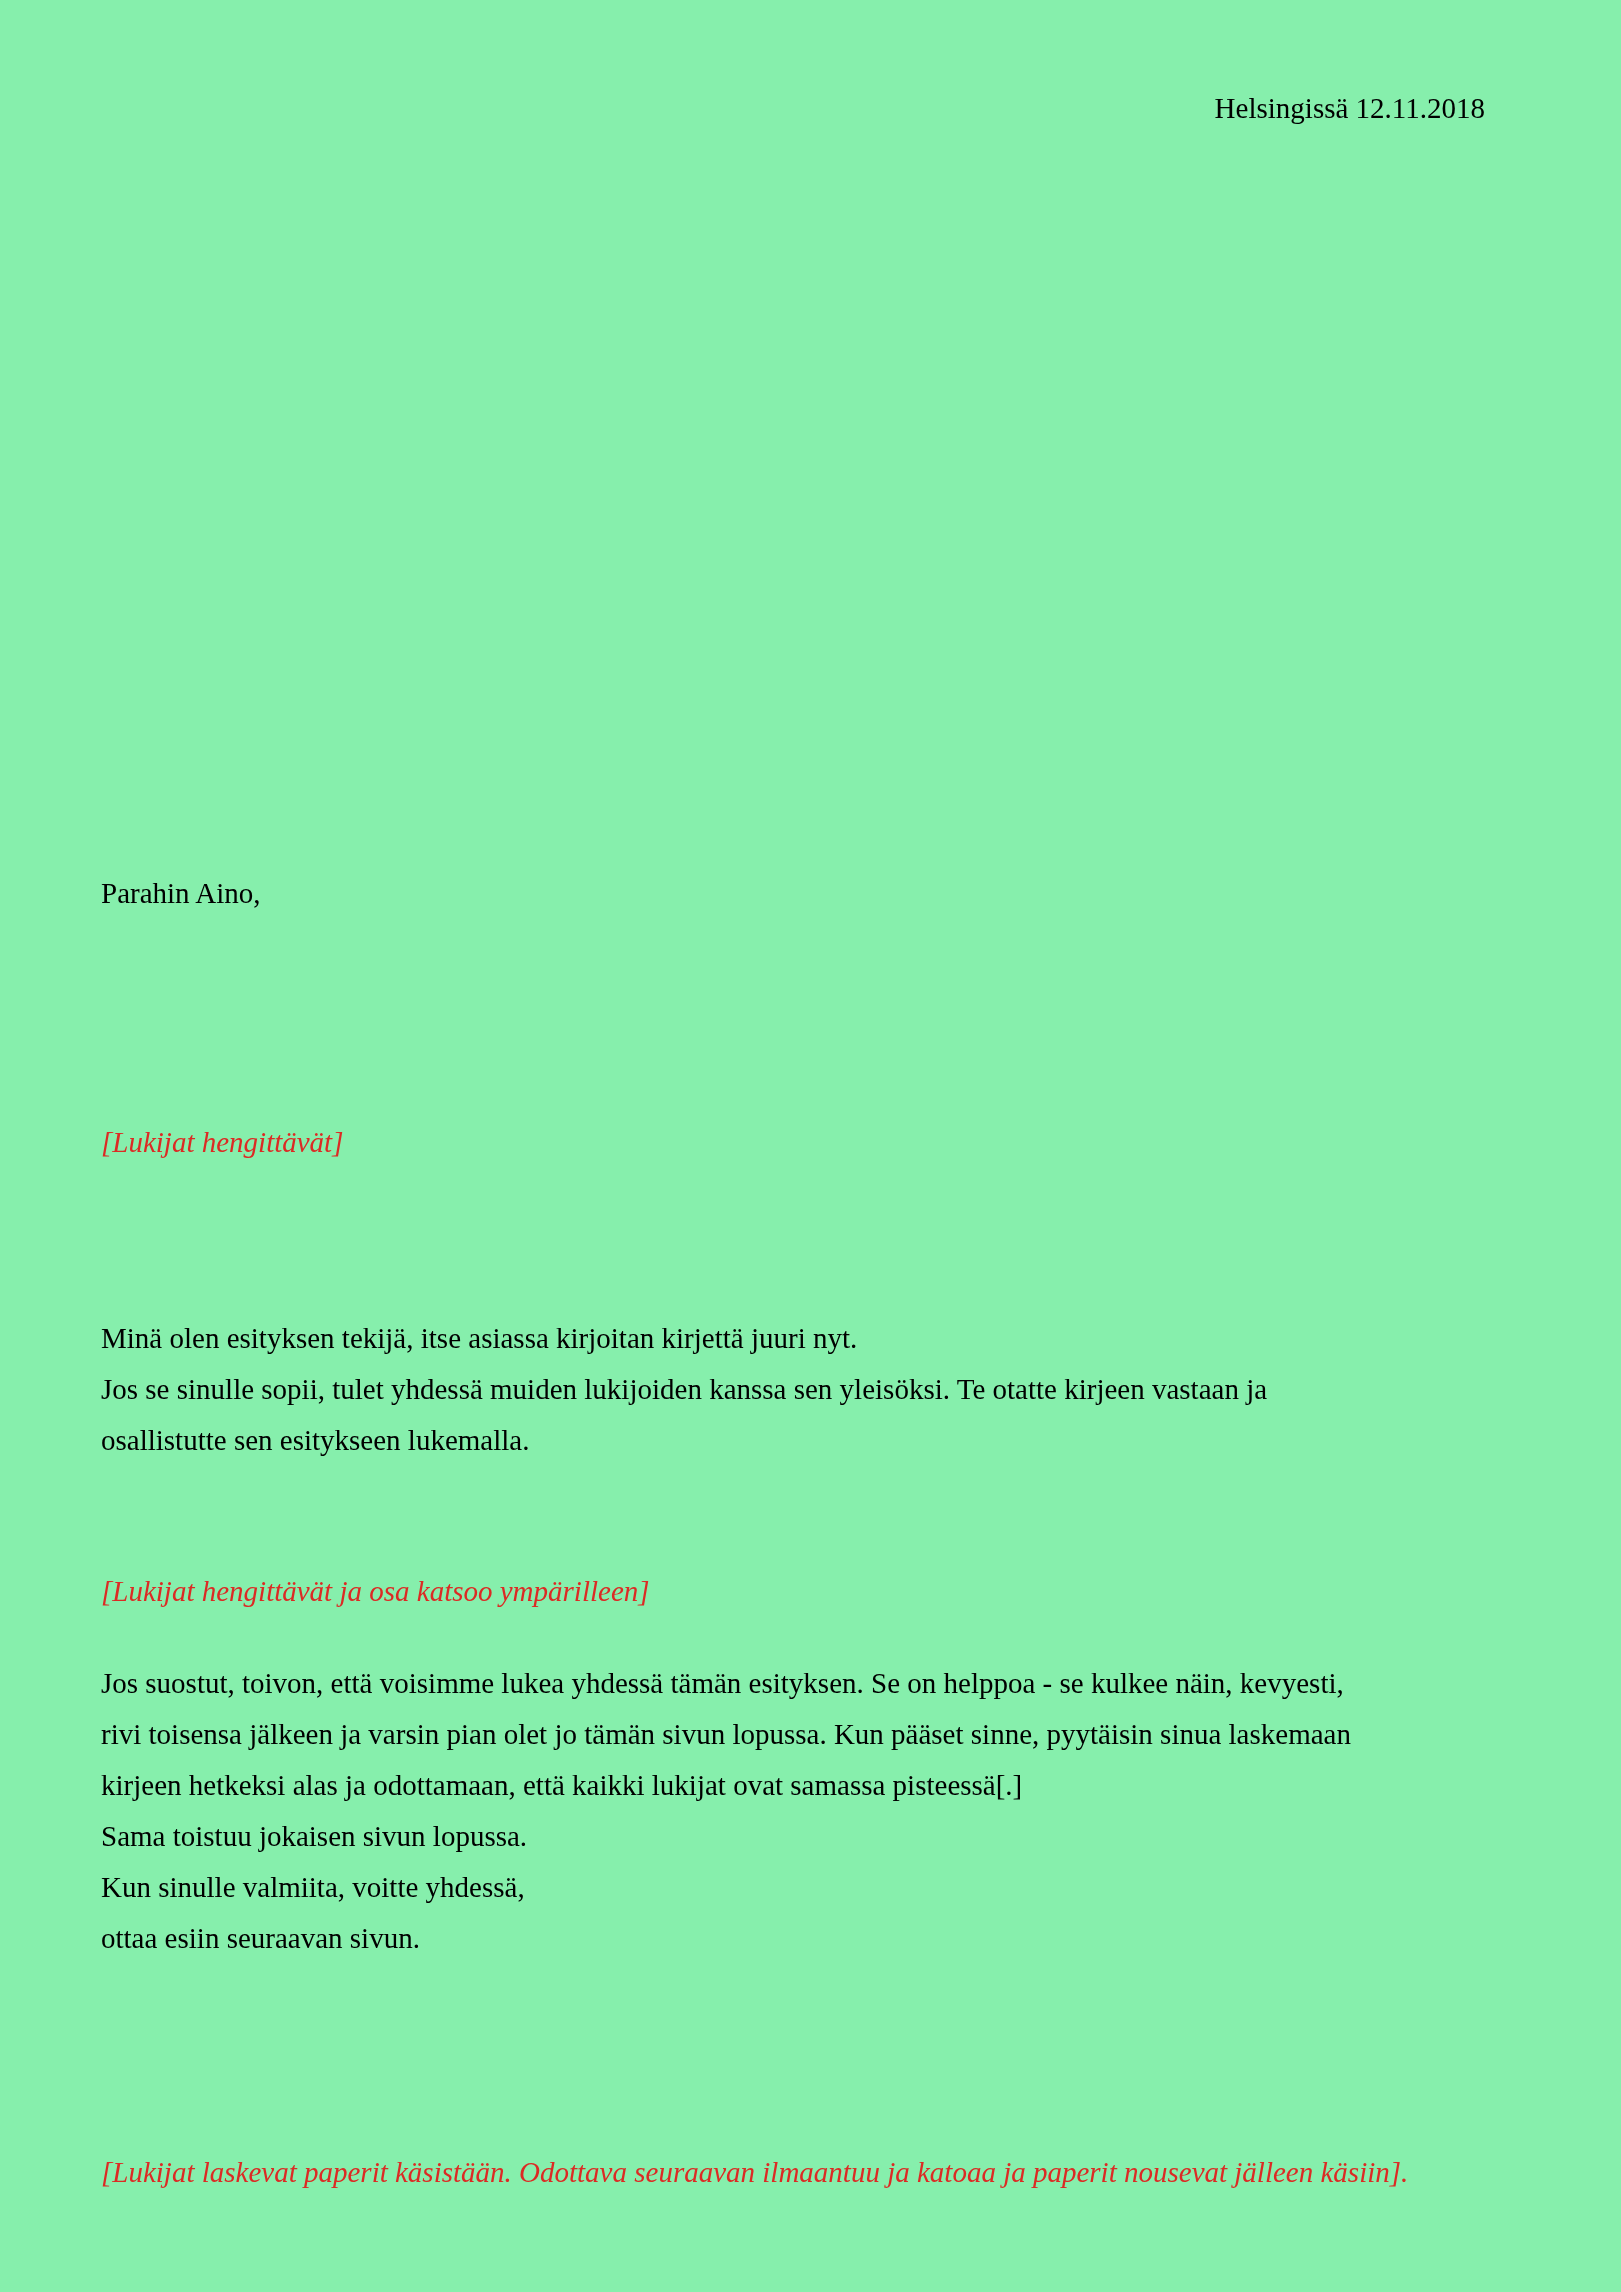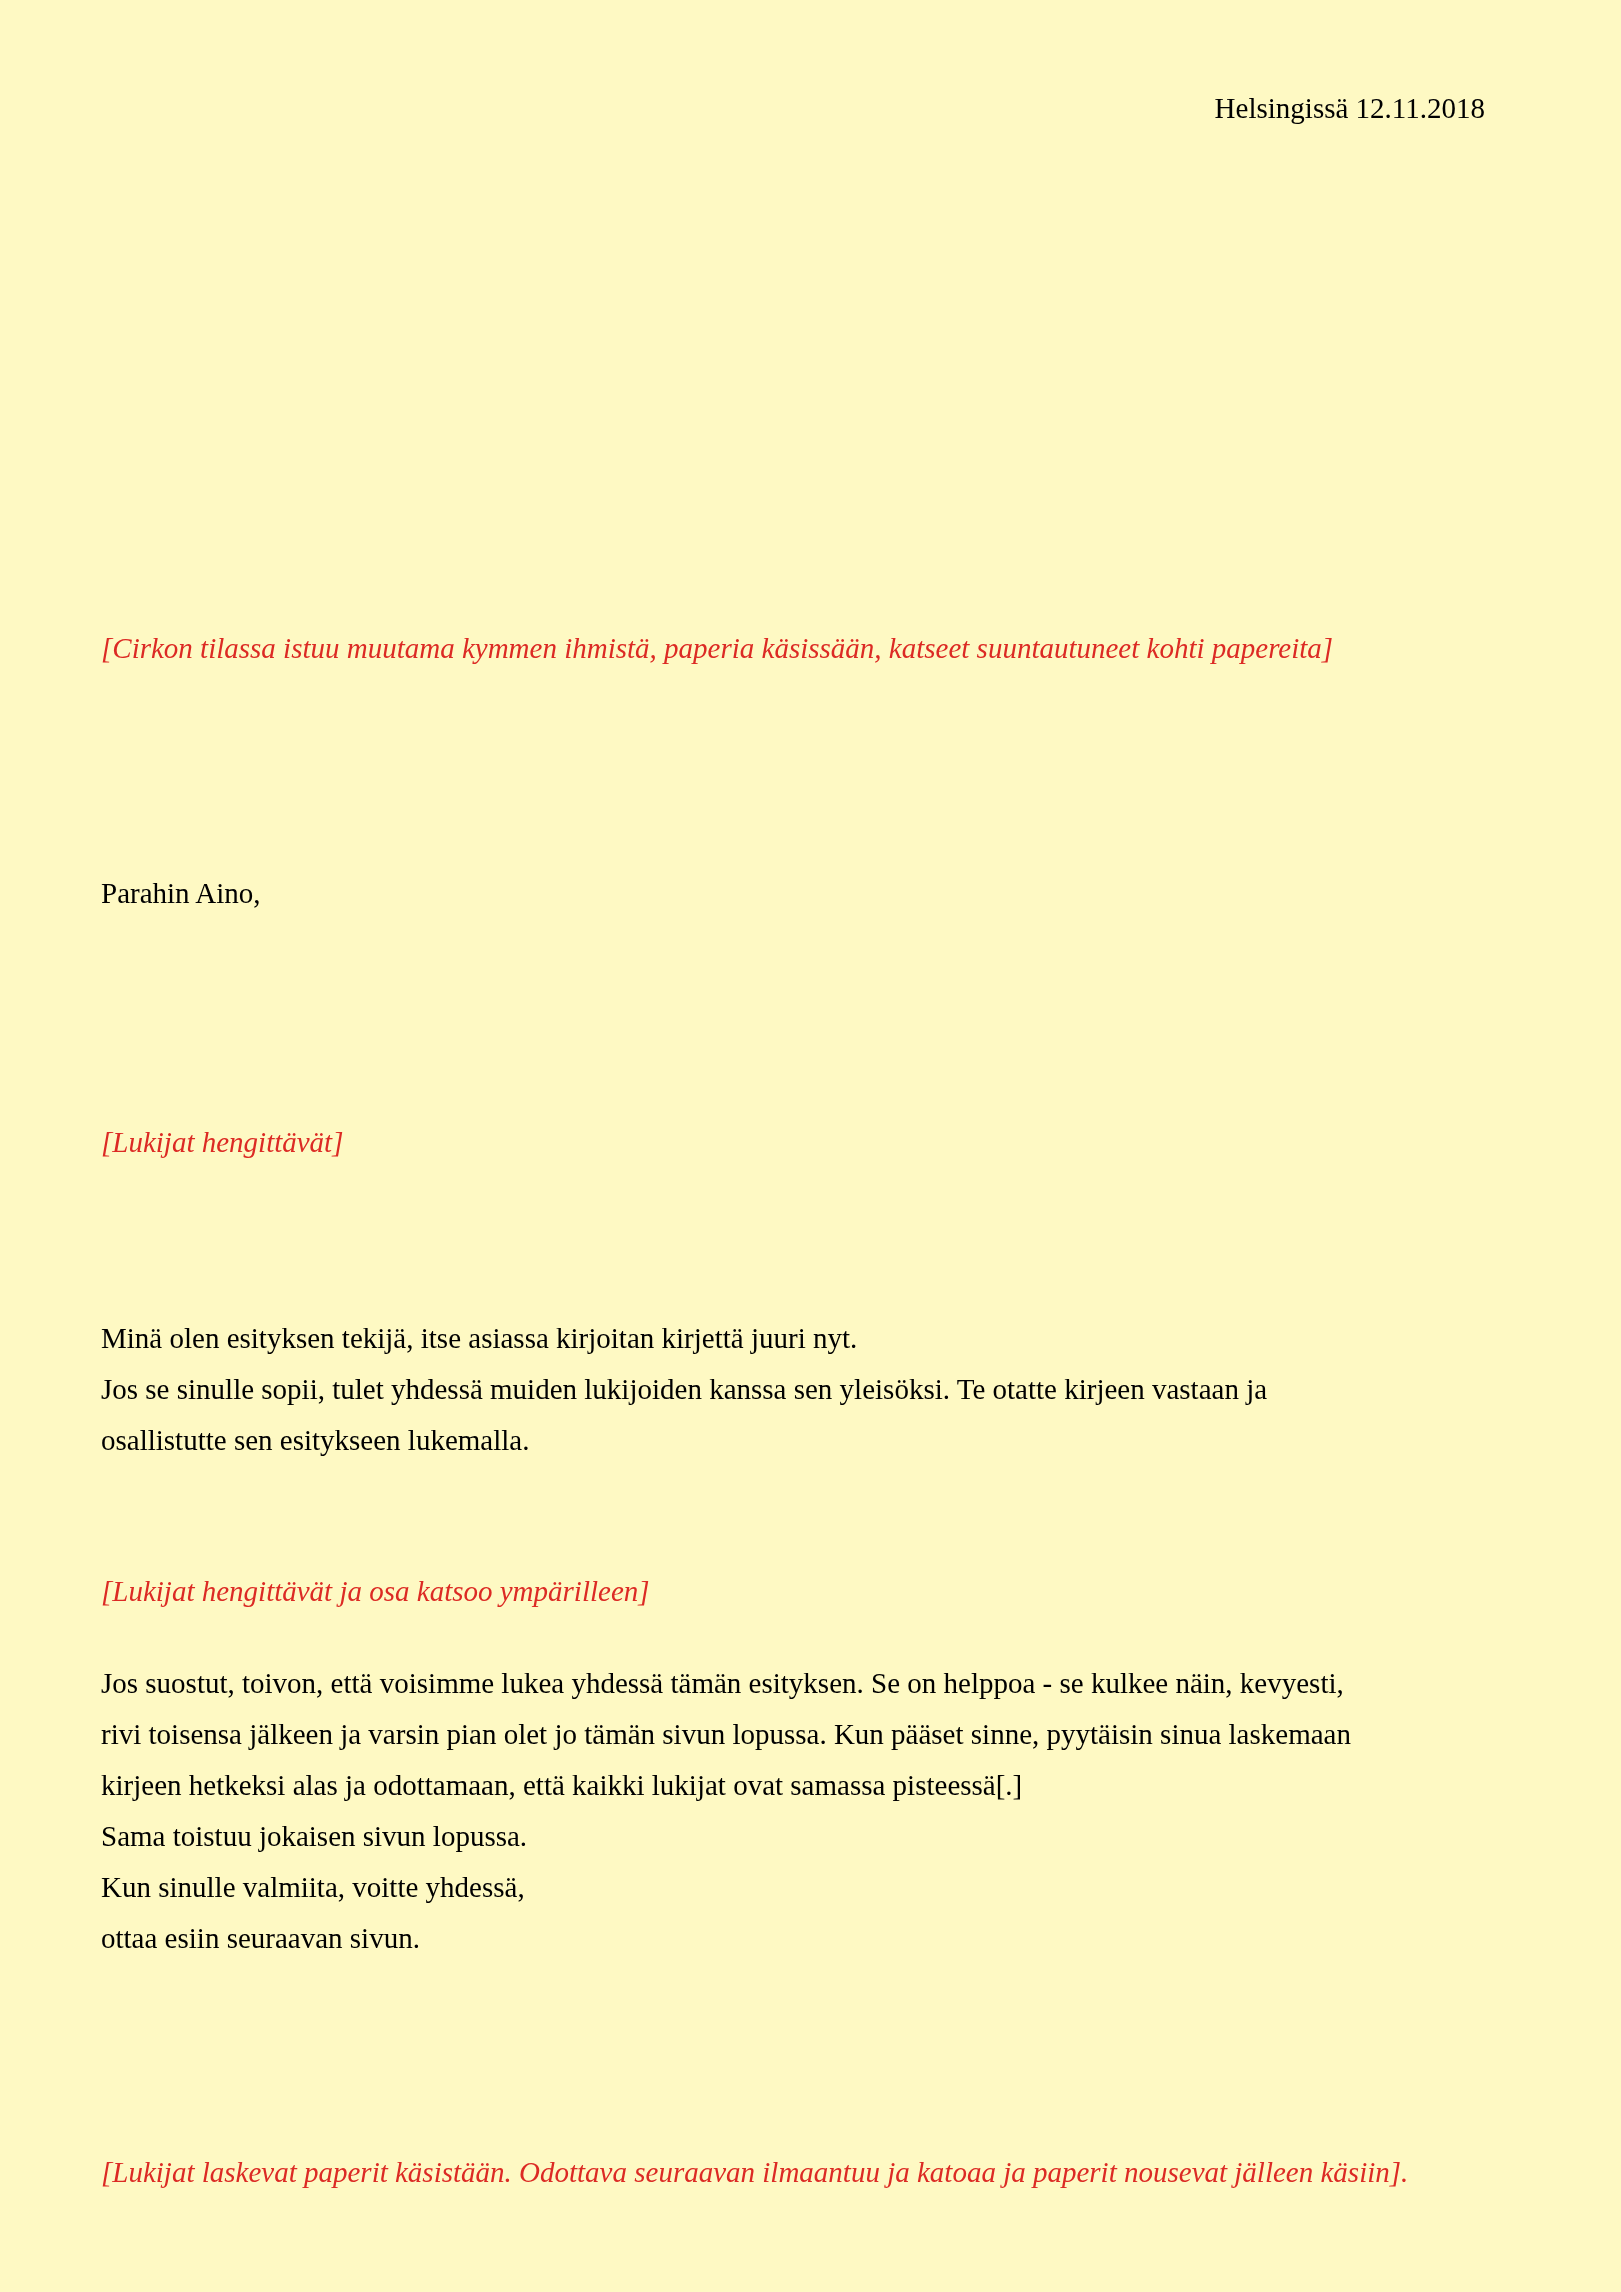--- a/index.html
+++ b/index.html
@@ -4,21 +4,21 @@
 <style>
   html, body {
     margin: 0;
     padding: 0;
     background: #ffffff;
   }
   .page {
     position: relative;
     width: 1621px;
     height: 2293px;
-    background: #fef9c3;
+    background: #86efac;
     font-family: "Liberation Serif", serif;
     color: #000000;
     font-size: 29px;
     overflow: hidden;
   }
   .dateline {
     position: absolute;
     top: 90px;
     right: 136px;
     line-height: 37px;
@@ -57,21 +57,20 @@
   .para3 { top: 1658px; }
   .sd4 { top: 2147px; }
 </style>
 </head>
 <body>
 
 <div class="page">
 
   <div class="dateline">Helsingissä 12.11.2018</div>
 
-  <div class="stage sd1">[Cirkon tilassa istuu muutama kymmen ihmistä, paperia käsissään, katseet suuntautuneet kohti papereita]</div>
 
   <div class="textline salutation">Parahin Aino,</div>
 
 
   <div class="stage sd2">[Lukijat hengittävät]</div>
 
   <div class="para para2">
     <div class="pline">Minä olen esityksen tekijä, itse asiassa kirjoitan kirjettä juuri nyt.</div>
     <div class="pline">Jos se sinulle sopii, tulet yhdessä muiden lukijoiden kanssa sen yleisöksi. Te otatte kirjeen vastaan ja</div>
     <div class="pline">osallistutte sen esitykseen lukemalla.</div>

